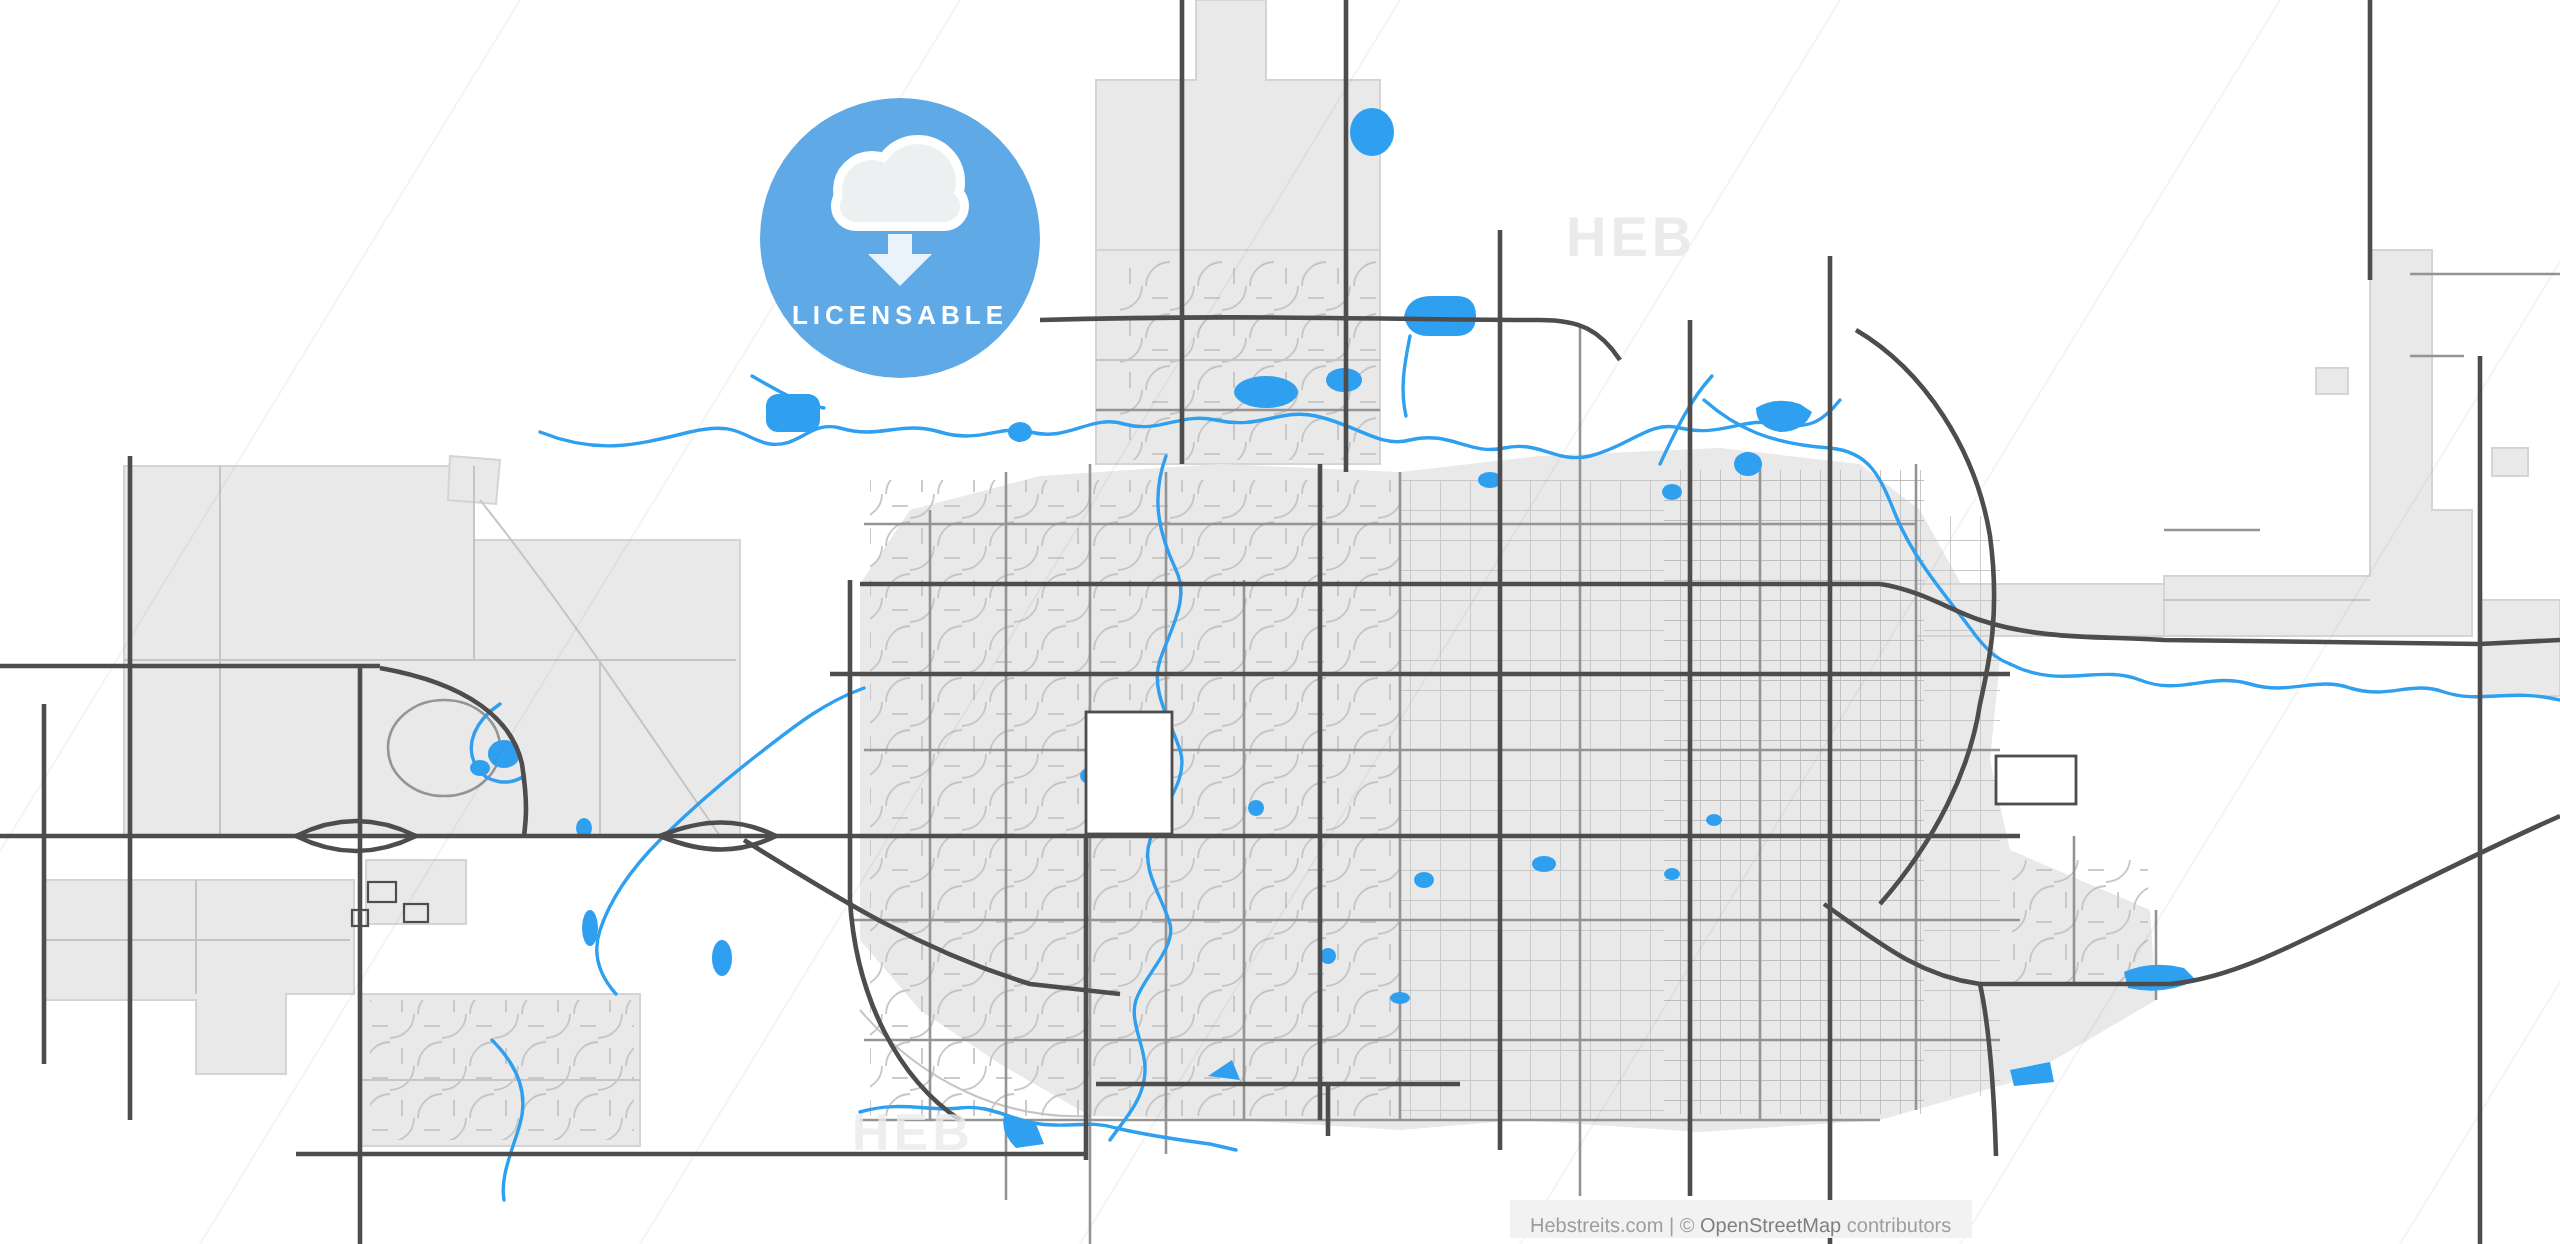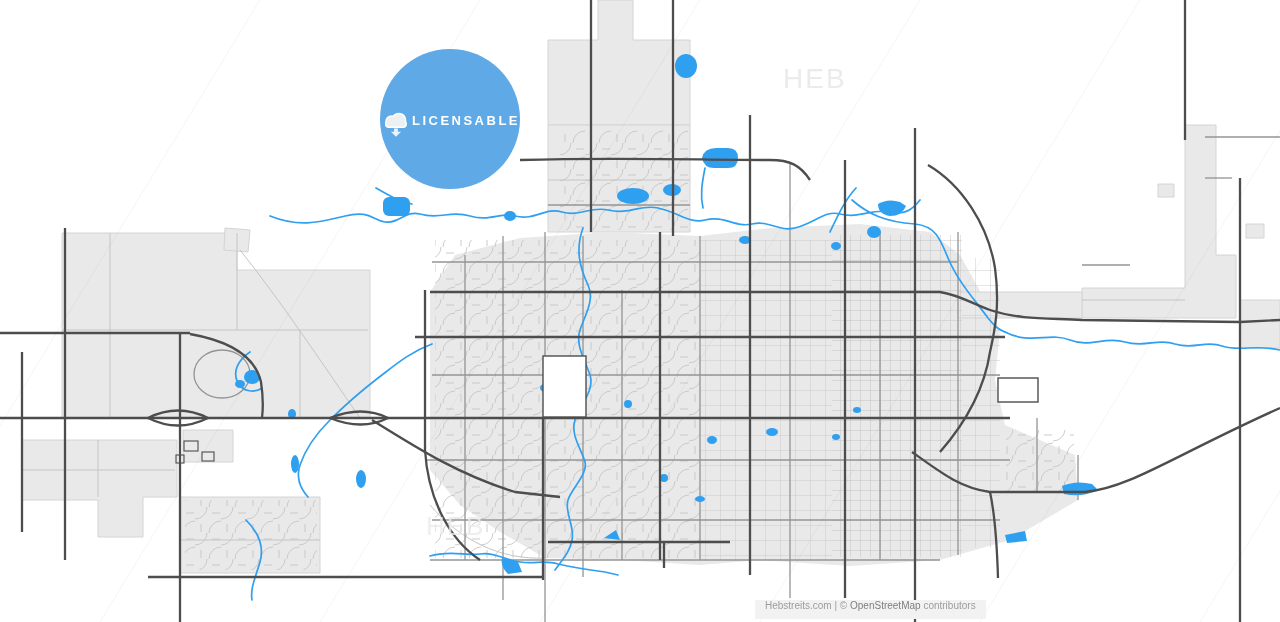--- a/index.html
+++ b/index.html
@@ -20,43 +20,43 @@
   .water-line{stroke:var(--water);stroke-width:1.7;fill:none;stroke-linecap:round;}
   .water-fill{fill:var(--water);stroke:none;}
   .outline{fill:#ffffff;stroke:var(--road-major);stroke-width:1.4;}
   .bld{fill:none;stroke:var(--road-major);stroke-width:1.1;}
   .diag{stroke:#444444;stroke-width:1;opacity:.05;}
 
   
   .badge{
     position:absolute;left:380px;top:49px;width:140px;height:140px;
     border-radius:50%;background:var(--badge-bg);
-    display:flex;align-items:center;cursor:pointer;
+    display:flex;flex-direction:column;align-items:center;cursor:pointer;
   }
   .badge-icon{margin-top:10px;}
   .cloud-outline{fill:none;stroke:var(--badge-icon-stroke);stroke-width:9;}
   .cloud-fill{fill:var(--badge-icon-fill);}
   .arrow{fill:var(--badge-arrow);}
   .badge-label{
     color:var(--badge-text);font-size:13px;font-weight:bold;
     letter-spacing:2.5px;margin-top:3px;user-select:none;
   }
 
   
   .watermark{
-    position:absolute;font-weight:normal;letter-spacing:2px;
-    color:var(--watermark);user-select:none;pointer-events:none;
+    position:absolute;font-weight:bold;letter-spacing:2px;
+    color:var(--watermark);user-select:none;pointer-events:none;margin-top:40px;
   }
   .wm-top{left:783px;top:63px;font-size:28px;}
   .wm-bottom{left:426px;top:511px;font-size:26px;opacity:.8;}
 
   
   .attribution{
     position:absolute;left:755px;top:600px;height:19px;
-    background:var(--footer-bg);display:flex;align-items:flex-start;
+    background:var(--footer-bg);display:flex;align-items:flex-end;
     padding:0 10px;font-size:10px;color:var(--footer-text);white-space:pre;
   }
   .attribution .strong{font-weight:normal;color:var(--footer-text-strong);}
   .attribution .lnk{cursor:pointer;}
 </style>
 </head>
 <body>
 
 <div class="stage">
 

